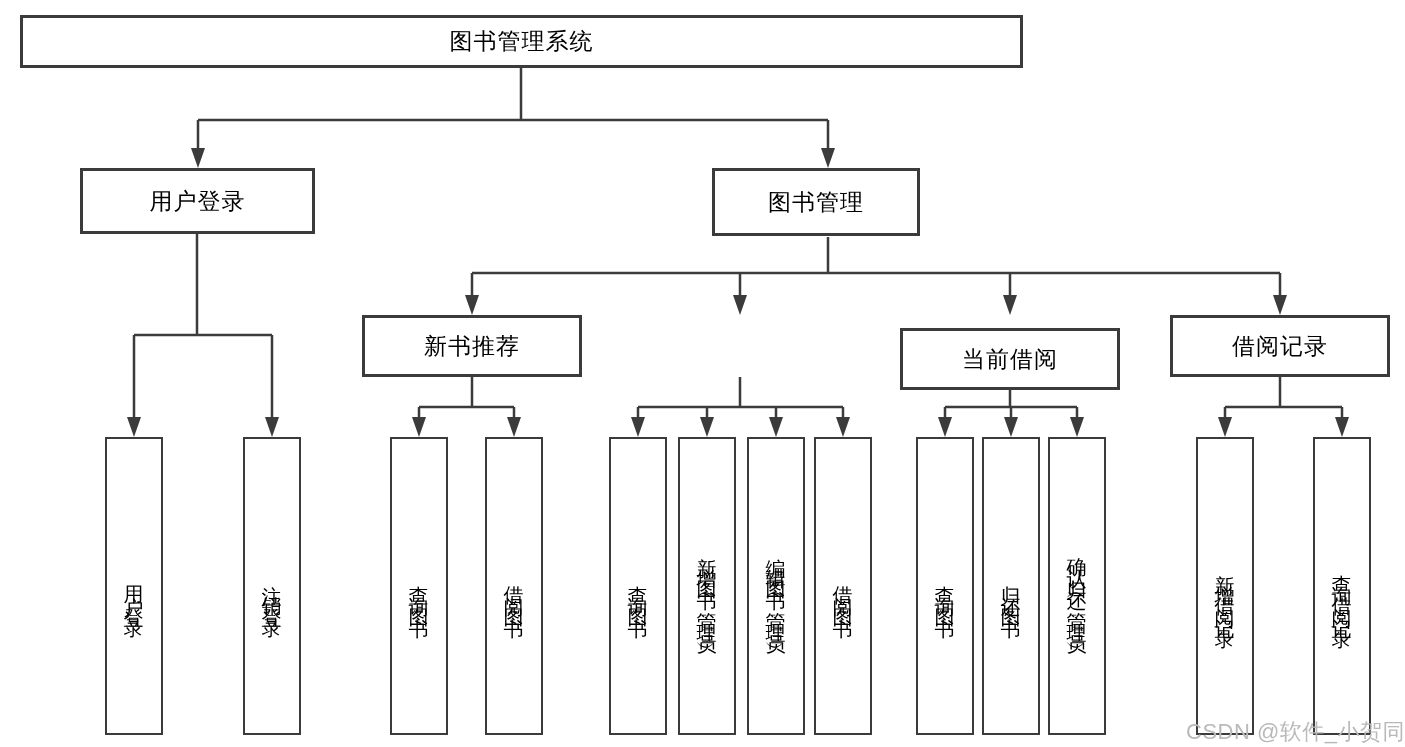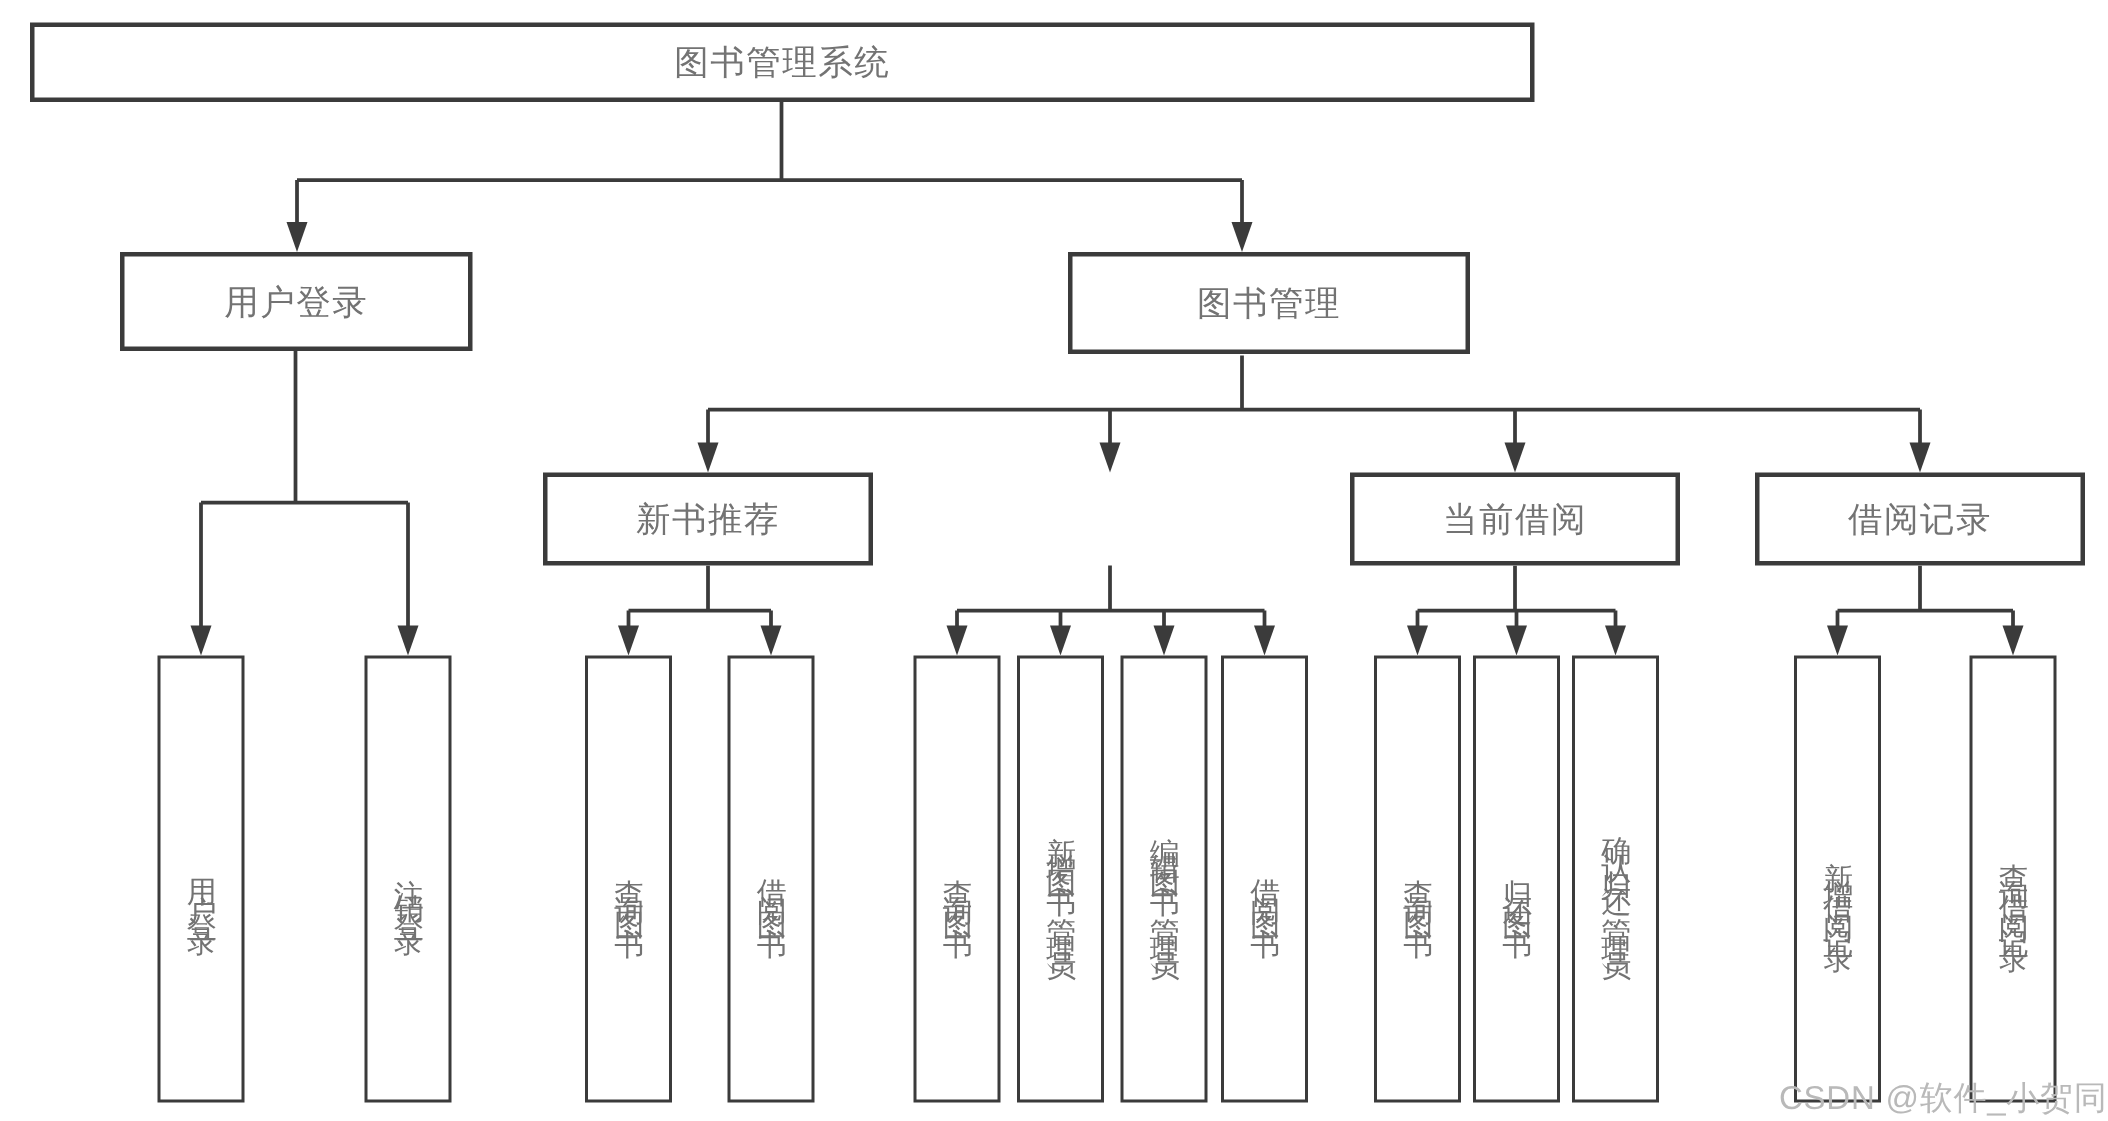--- a/index.html
+++ b/index.html
@@ -24,21 +24,21 @@
     pointer-events: none;
   }
   .node {
     position: absolute;
     background: #ffffff;
     border: 3px solid #3b3b3b;
     box-sizing: border-box;
     display: flex;
     align-items: center;
     justify-content: center;
-    color: #737373;
+    color: #000000;
   }
   .node.root, .node.header {
     font-size: 23px;
     letter-spacing: 1px;
   }
   .node.leaf {
     border-width: 2.5px;
   }
   .node.leaf span {
     writing-mode: vertical-rl;
@@ -105,28 +105,28 @@
     </g>
   </svg>
 
   <div class="node root" style="left:20px; top:15px; width:1003px; height:53px;">
     <span>图书管理系统</span>
   </div>
 
   <div class="node header" style="left:80px; top:168px; width:235px; height:66px;">
     <span>用户登录</span>
   </div>
-  <div class="node header" style="left:712px; top:168px; width:268px; height:68px;font-family:Liberation Mono, monospace;">
+  <div class="node header" style="left:712px; top:168px; width:208px; height:68px;font-family:Liberation Mono, monospace;">
     <span>图书管理</span>
   </div>
 
   <div class="node header" style="left:362px; top:315px; width:220px; height:62px;">
     <span>新书推荐</span>
   </div>
-  <div class="node header" style="left:900px; top:315px; width:220px; height:62px;">
+  <div class="node header" style="left:900px; top:328px; width:220px; height:62px;">
     <span>当前借阅</span>
   </div>
   <div class="node header" style="left:1170px; top:315px; width:220px; height:62px;text-align:right;">
     <span>借阅记录</span>
   </div>
 
   <div class="node leaf" style="left:105px; top:437px; width:58px; height:298px;">
     <span>用户登录</span>
   </div>
   <div class="node leaf" style="left:243px; top:437px; width:58px; height:298px;">

